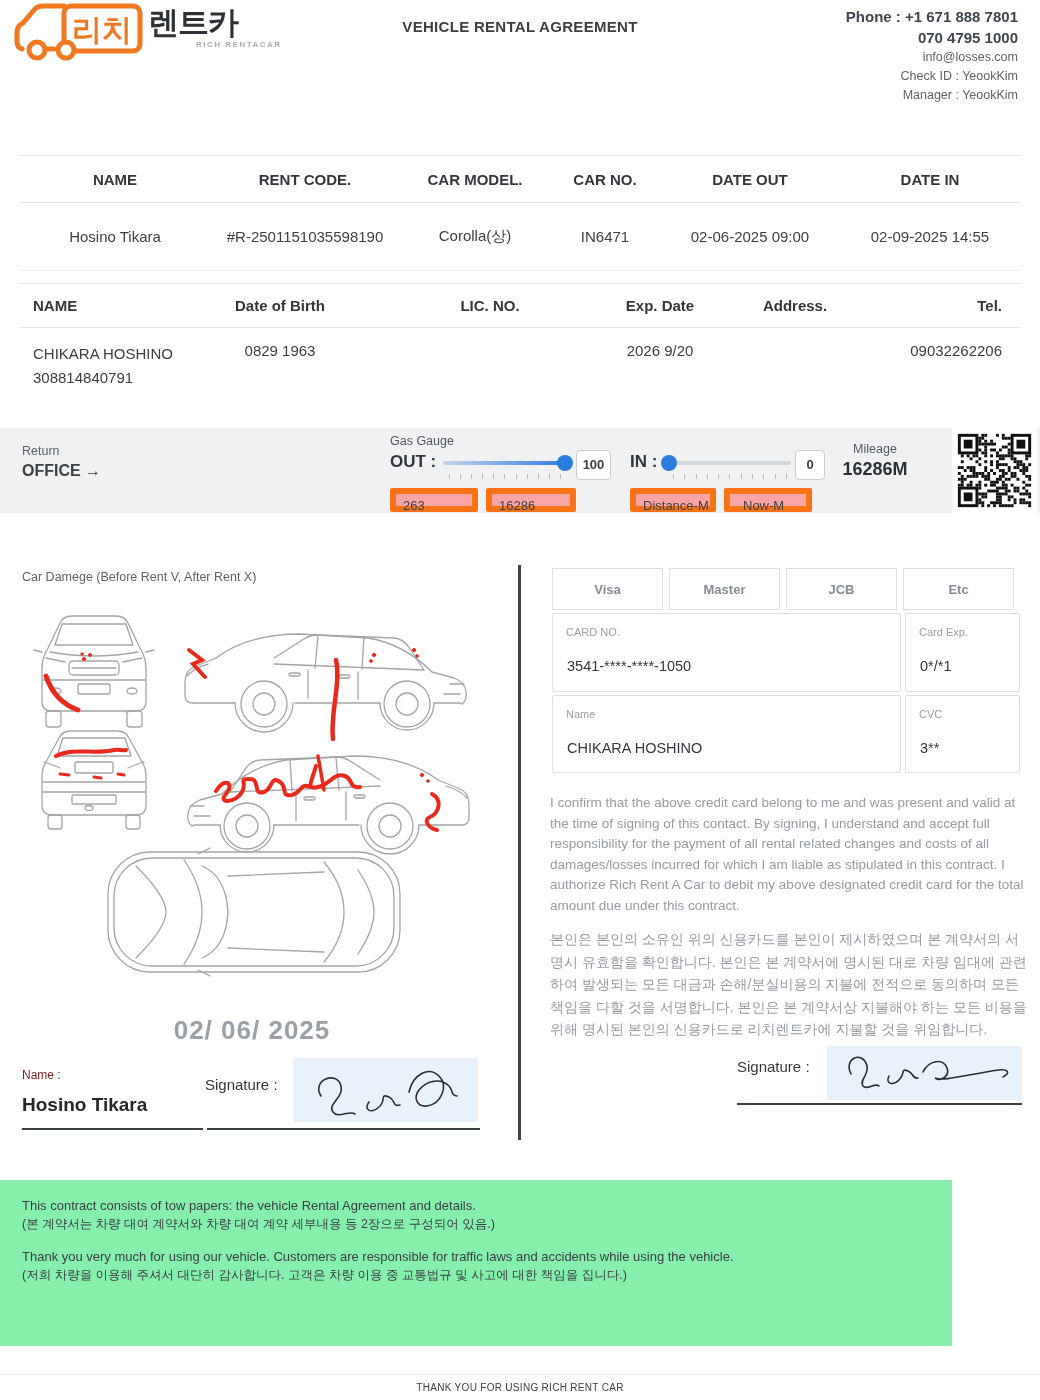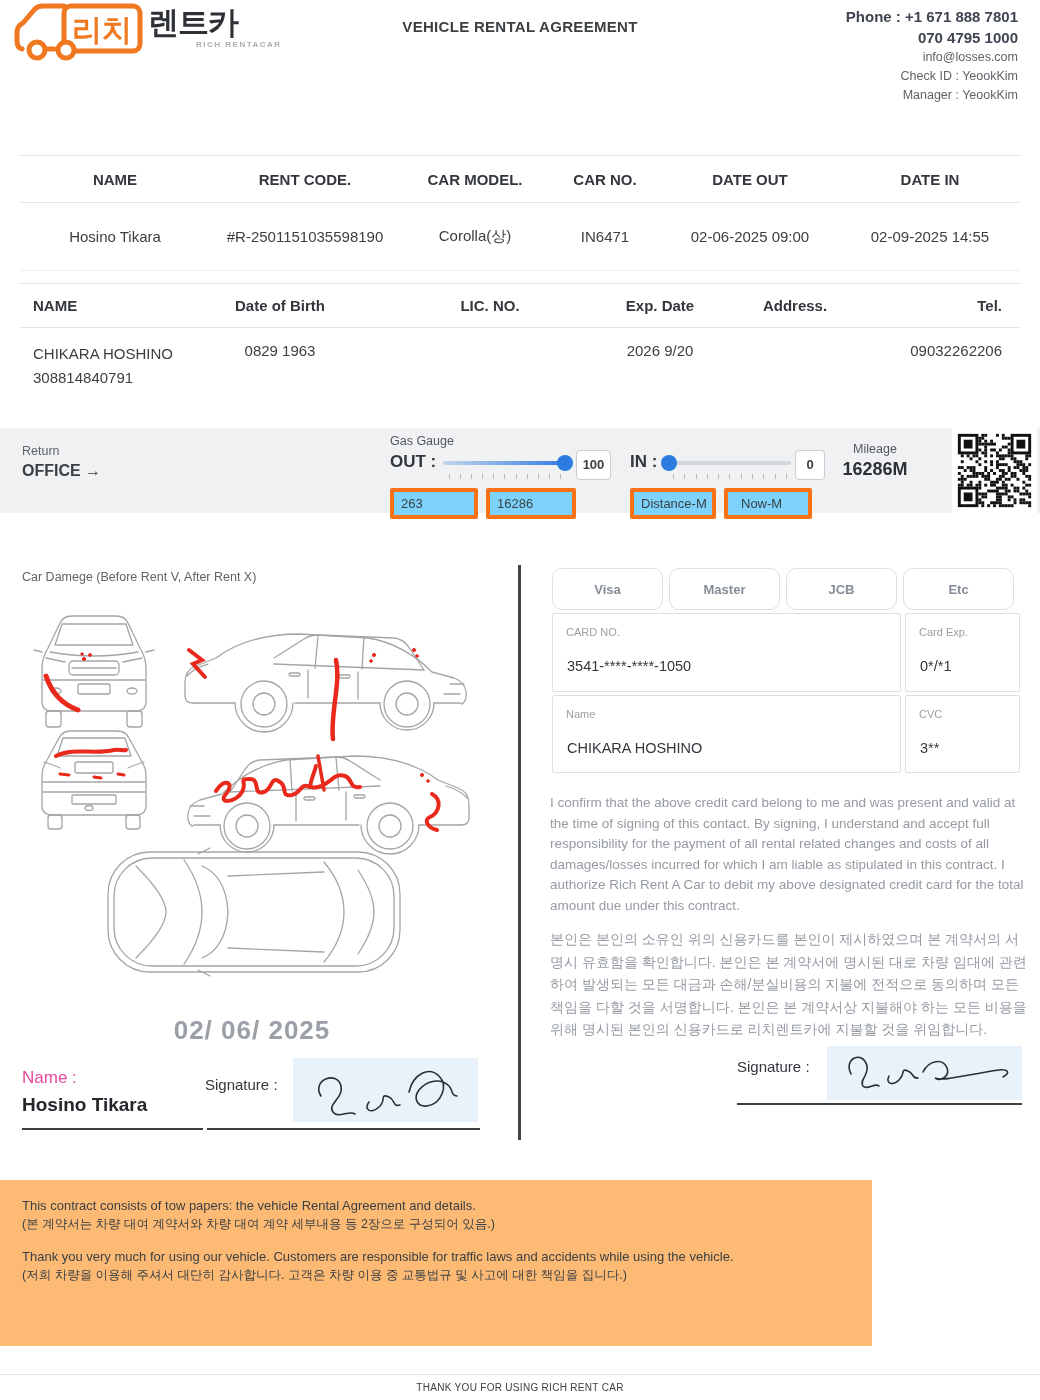--- a/index.html
+++ b/index.html
@@ -46,60 +46,60 @@
   .g-in-lbl { position:absolute; left:630px; top:24px; font-size:17px; font-weight:bold; color:#33373c; }
   .slider { position:absolute; height:16px; }
   .slider .track { position:absolute; left:0; right:0; top:6px; height:4px; border-radius:2px; }
   .track-out { background:linear-gradient(to right,#c3d4ea,#2f7ae5); }
   .track-in { background:#d3d6da; }
   .slider .thumb { position:absolute; top:0; width:16px; height:16px; border-radius:50%; background:#2b7cdf; }
   .ticks { position:absolute; height:5px; display:flex; justify-content:space-between; }
   .ticks i { width:1px; height:5px; background:#b6bac0; }
   .valbox { position:absolute; background:#fff; border:1px solid #c9cdd2; border-radius:4px;
             font-size:13px; font-weight:bold; color:#3c4043; text-align:center; line-height:28px; }
-  .inp { position:absolute; top:60px; height:31px; background:#7dd3fc; border:4px solid #f97316;
+  .inp { position:absolute; top:60px; height:24px; background:#fca5a5; border:6px solid #f97316;
          border-radius:2px; font-size:13px; color:#3c4043; line-height:23px; padding-left:7px; }
   .mileage-lbl { position:absolute; left:845px; top:14px; width:60px; text-align:center; font-size:12.5px; color:#54585e; }
   .mileage-val { position:absolute; left:830px; top:31px; width:90px; text-align:center; font-size:18px; font-weight:bold; color:#2d3136; }
   .qr { position:absolute; right:3px; top:0; width:85px; height:85px; background:#fff; }
 
   
   .vdivider { position:absolute; left:518px; top:565px; width:2.5px; height:575px; background:#3f4449; }
   .damage-title { position:absolute; left:22px; top:570px; font-size:12.5px; color:#5f6368; }
   .cars { position:absolute; left:18px; top:598px; }
   .date-lbl { position:absolute; left:22px; top:1015px; width:460px; text-align:center;
               font-size:26px; font-weight:600; color:#9aa0a6; letter-spacing:1px; }
-  .lname-lbl { position:absolute; left:22px; top:1068px; font-size:17px; color:#ec4899; }
+  .lname-lbl { position:absolute; left:22px; top:1068px; font-size:12px; color:#7f1d1d; }
   .lname-val { position:absolute; left:22px; top:1094px; font-size:19px; font-weight:bold; color:#24272b; }
   .lsig-lbl { position:absolute; left:205px; top:1076px; font-size:15px; color:#33373c; }
   .sigbox { position:absolute; background:#e9f1fa; }
   .sigbox-left { left:293px; top:1058px; width:185px; height:64px; }
   .uline { position:absolute; height:2px; background:#3a3f45; }
   .ul-l1 { left:22px; top:1128px; width:181px; }
   .ul-l2 { left:207px; top:1128px; width:273px; }
   .ul-r  { left:737px; top:1103px; width:285px; }
 
   
   .tabs { position:absolute; left:552px; top:568px; display:flex; gap:6px; }
-  .tab { width:111px; height:42px; border:1px solid #dce0e4; border-radius:10px;
+  .tab { width:111px; height:42px; border:1px solid #dce0e4; border-radius:0;
          font-size:13px; font-weight:bold; color:#858c96; display:flex; align-items:center; justify-content:center; }
   .ccell { position:absolute; border:1px solid #dce0e4; border-radius:2px; background:#fff; }
   .ccell .clbl { position:absolute; left:13px; top:12px; font-size:11px; color:#9aa0a6; }
   .ccell .cval { position:absolute; left:14px; top:44px; font-size:14.5px; color:#33373c; }
   .cell-cardno { left:552px; top:613px; width:349px; height:79px; }
   .cell-exp    { left:905px; top:613px; width:115px; height:79px; }
   .cell-name   { left:552px; top:695px; width:349px; height:78px; }
   .cell-cvc    { left:905px; top:695px; width:115px; height:78px; }
   .para-en { position:absolute; left:550px; top:793px; width:478px; font-size:13.5px; line-height:20.5px; color:#959aa3; }
   .para-kr { position:absolute; left:550px; top:928px; width:482px; font-size:14px; line-height:22.5px; color:#959aa3; }
   .rsig-lbl { position:absolute; left:737px; top:1058px; font-size:15px; color:#33373c; }
   .sigbox-right { left:827px; top:1046px; width:195px; height:54px; }
 
   
-  .footer { position:absolute; left:0; top:1180px; width:872px; height:166px; background:#fdba74; padding:16px 22px; }
+  .footer { position:absolute; left:0; top:1180px; width:952px; height:166px; background:#86efac; padding:16px 22px; }
   .f-pair { margin-bottom:13px; }
   .f-en { font-size:13px; color:#3b4045; line-height:19px; }
   .f-kr { font-size:12.5px; color:#3b4045; line-height:19px; }
   .bottom-line { position:absolute; left:0; top:1374px; width:1040px; height:1px; background:#e6e8ea; }
   .thanks { position:absolute; left:0; top:1382px; width:1040px; text-align:center; font-size:10px; color:#3c4043; letter-spacing:.3px; }
 
   svg text { font-family:"Liberation Sans", sans-serif; }
 </style>
 </head>
 <body>

